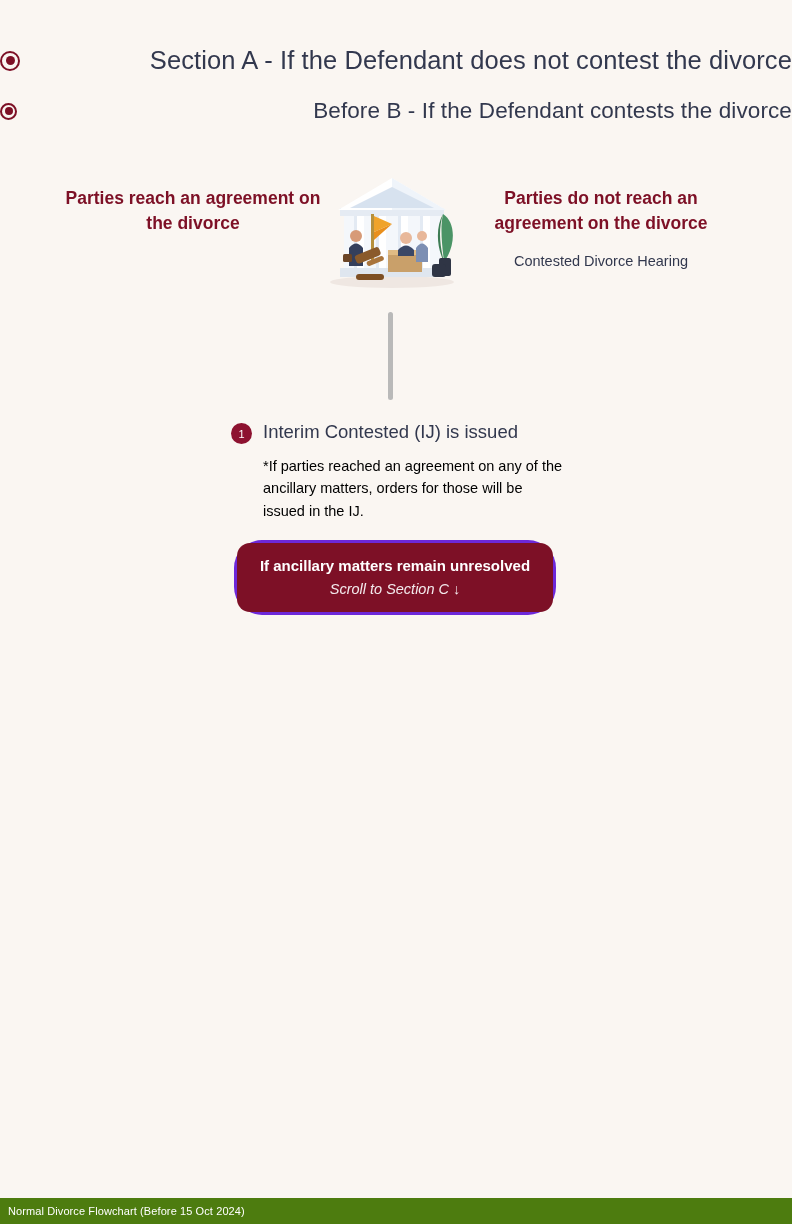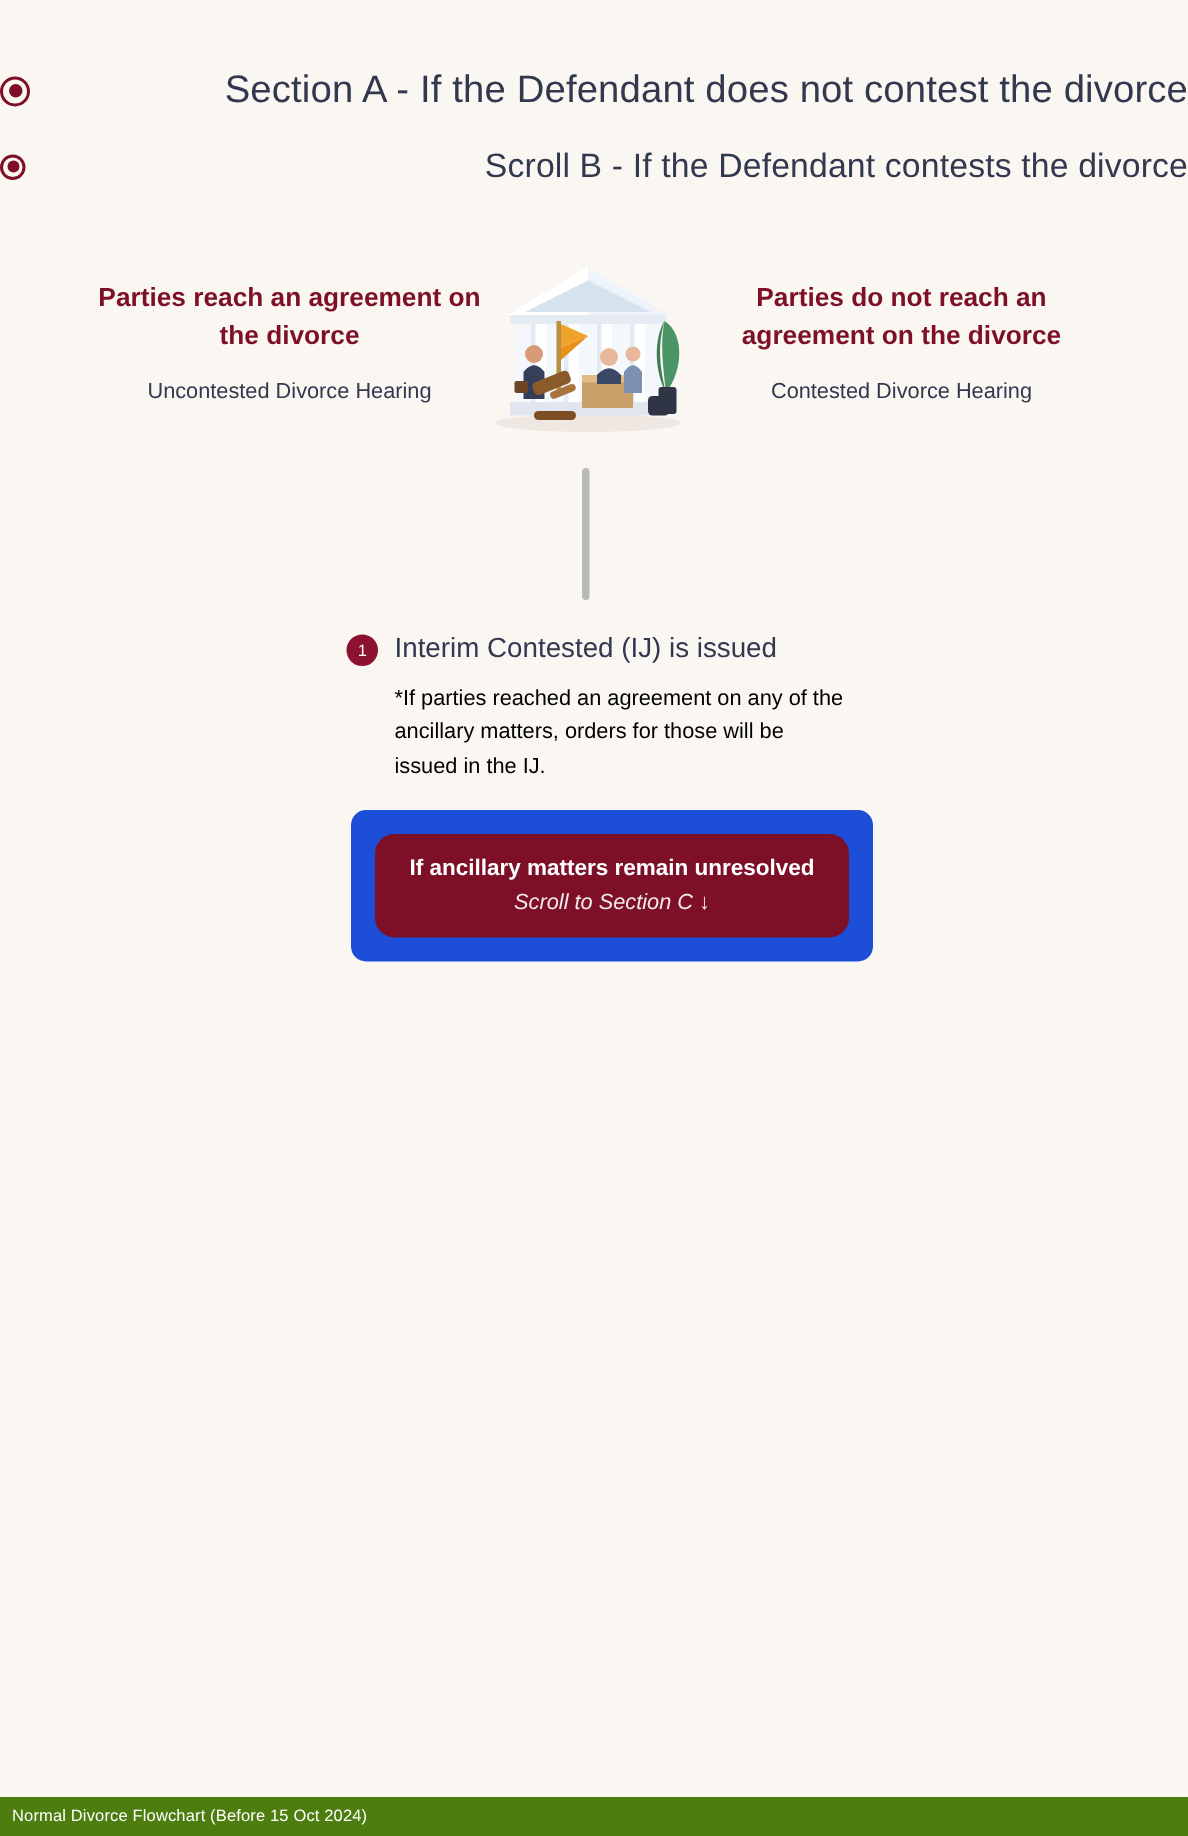--- a/index.html
+++ b/index.html
@@ -164,23 +164,23 @@
     line-height: 1.55;
     max-width: 300px;
   }
 
   
   .callout-wrap {
     position: absolute;
     left: 234px;
     top: 540px;
     width: 316px;
-    padding: 16px;
-    background: #1d4ed8;
-    border-radius: 10px;
+    padding: 3px;
+    background: #6d28d9;
+    border-radius: 28px;
   }
   .callout {
     background: #7d1026;
     border-radius: 13px;
     padding: 14px 10px 15px;
     text-align: center;
   }
   .callout-line1 {
     color: #ffffff;
     font-size: 15px;
@@ -216,27 +216,26 @@
 
 <div class="page">
 
   <div class="section-head section-a">
     <span class="radio"></span>
     <span class="section-title">Section A - If the Defendant does not contest the divorce</span>
   </div>
 
   <div class="section-head section-b">
     <span class="radio small"></span>
-    <span class="section-title">Scroll B - If the Defendant contests the divorce</span>
+    <span class="section-title">Before B - If the Defendant contests the divorce</span>
   </div>
 
   <div class="branches">
     <div class="branch left">
       <div class="branch-title">Parties reach an agreement on the divorce</div>
-      <div class="branch-sub">Uncontested Divorce Hearing</div>
     </div>
     <div class="branch right">
       <div class="branch-title">Parties do not reach an agreement on the divorce</div>
       <div class="branch-sub">Contested Divorce Hearing</div>
     </div>
   </div>
 
   <div class="illustration">
     <svg width="164" height="122" viewBox="0 0 164 122" xmlns="http://www.w3.org/2000/svg">
 

